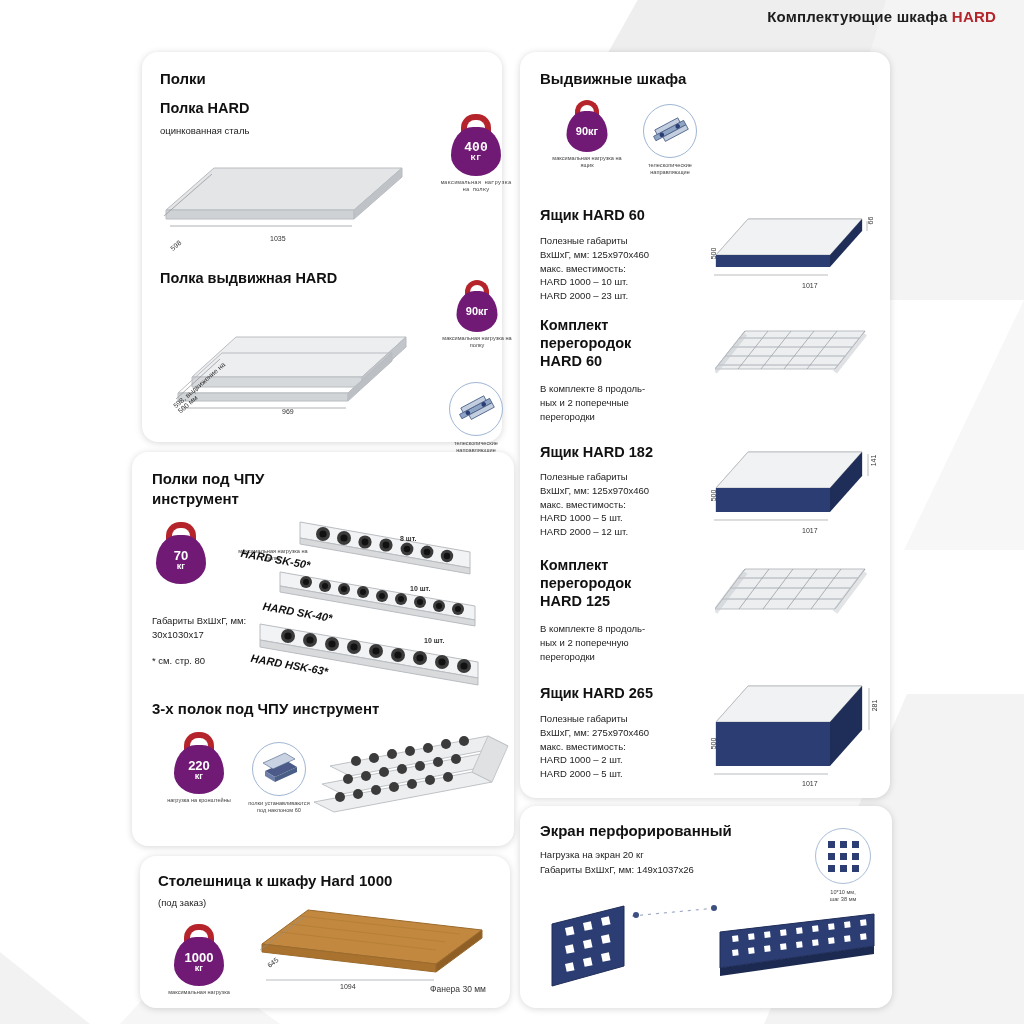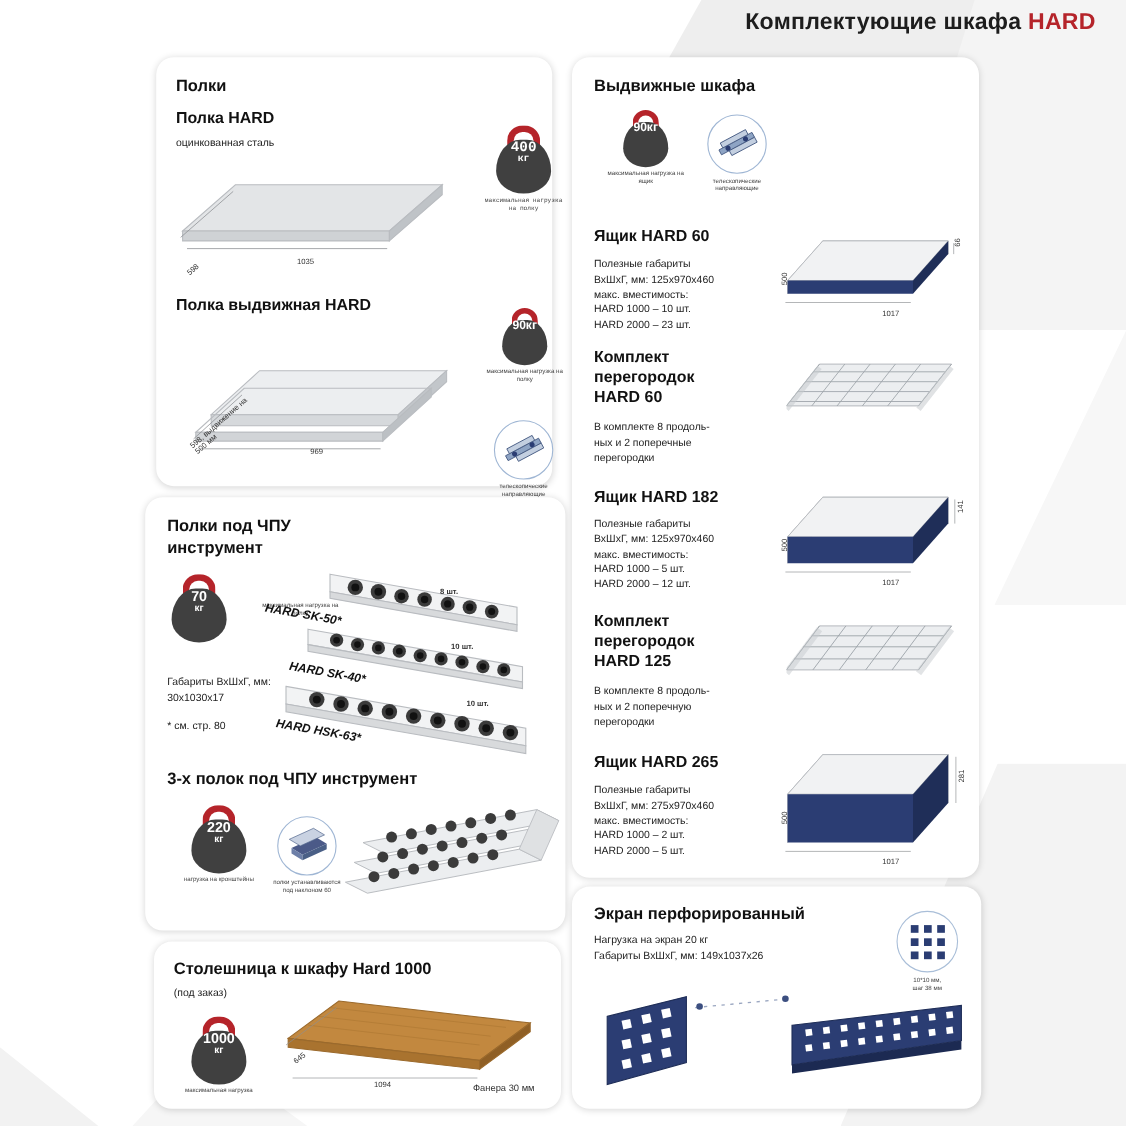--- a/index.html
+++ b/index.html
@@ -35,21 +35,21 @@
   .bg6 { top: 300px; right: 0; width: 120px; height: 250px; background: #f7f7f7;
          clip-path: polygon(100% 0, 100% 100%, 0 100%); }
 
   .header {
     position: absolute;
     top: 8px; left: 0; right: 28px;
     text-align: right;
     z-index: 5;
   }
   .header .title {
-    font-size: 21px; font-weight: bold; color: #1d1d1d; letter-spacing: .2px;
+    font-size: 15px; font-weight: bold; color: #1d1d1d; letter-spacing: .2px;
   }
   .header .title .brand { color: #b5242a; }
 
   .card {
     position: absolute;
     background: #ffffff;
     border-radius: 16px;
     box-shadow: 0 1px 7px rgba(0,0,0,0.16);
     z-index: 3;
   }
@@ -69,24 +69,24 @@
   }
   .kb .handle {
     position: absolute; left: 50%; transform: translateX(-50%);
     top: 0; width: 30px; height: 20px;
     border: 6px solid #b5242a; border-bottom: none;
     border-radius: 14px 14px 0 0;
   }
   .kb .body {
     position: absolute; left: 50%; transform: translateX(-50%);
     top: 13px; width: 50px; height: 49px;
-    background: #404040;
+    background: #701a75;
     border-radius: 44% 44% 50% 50% / 58% 58% 42% 42%;
     color: #fff; display: flex; flex-direction: column;
-    align-items: center; justify-content: flex-start;
+    align-items: center; justify-content: center;
     line-height: 1.0;
   }
   .kb .body .v { font-size: 13px; font-weight: bold; }
   .kb .body .u { font-size: 9px; font-weight: bold; }
   .kb-small { width: 48px; height: 52px; }
   .kb-small .handle { width: 24px; height: 16px; border-width: 5px; }
   .kb-small .body { top: 11px; width: 41px; height: 41px; }
   .kb-small .body .v { font-size: 11px; }
   .kb-cap { width: 78px; text-align: center; }
 

